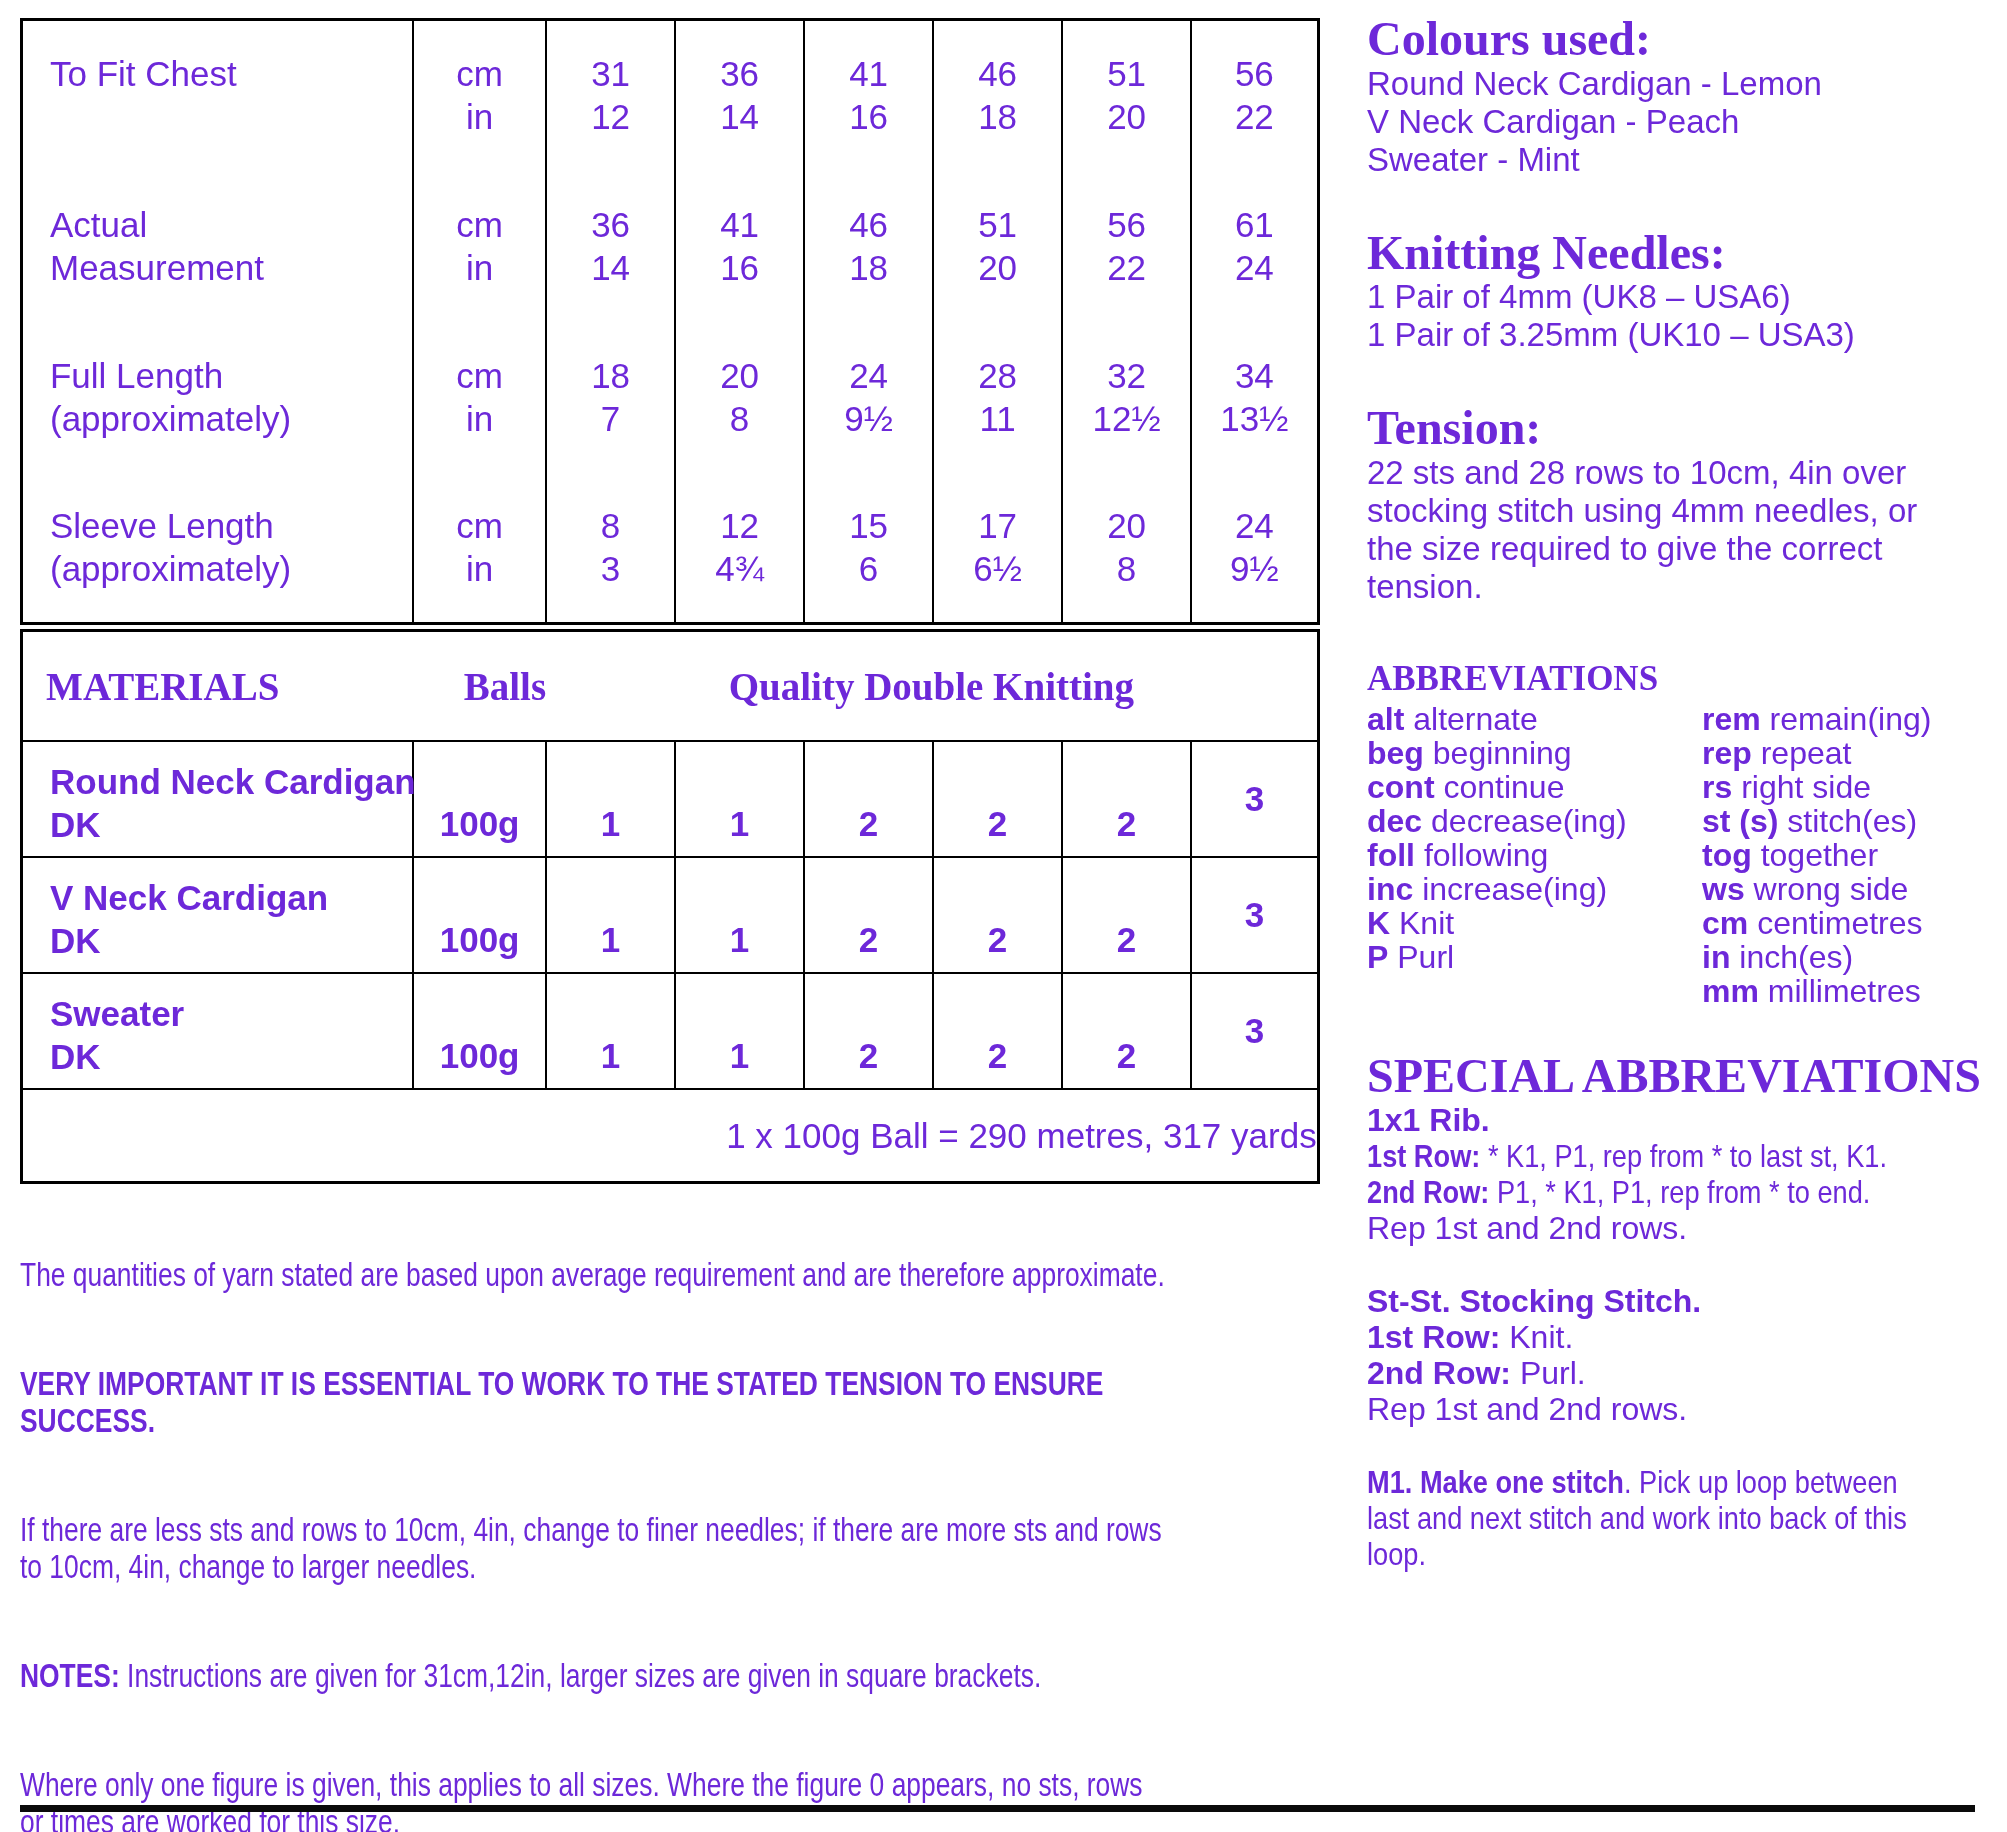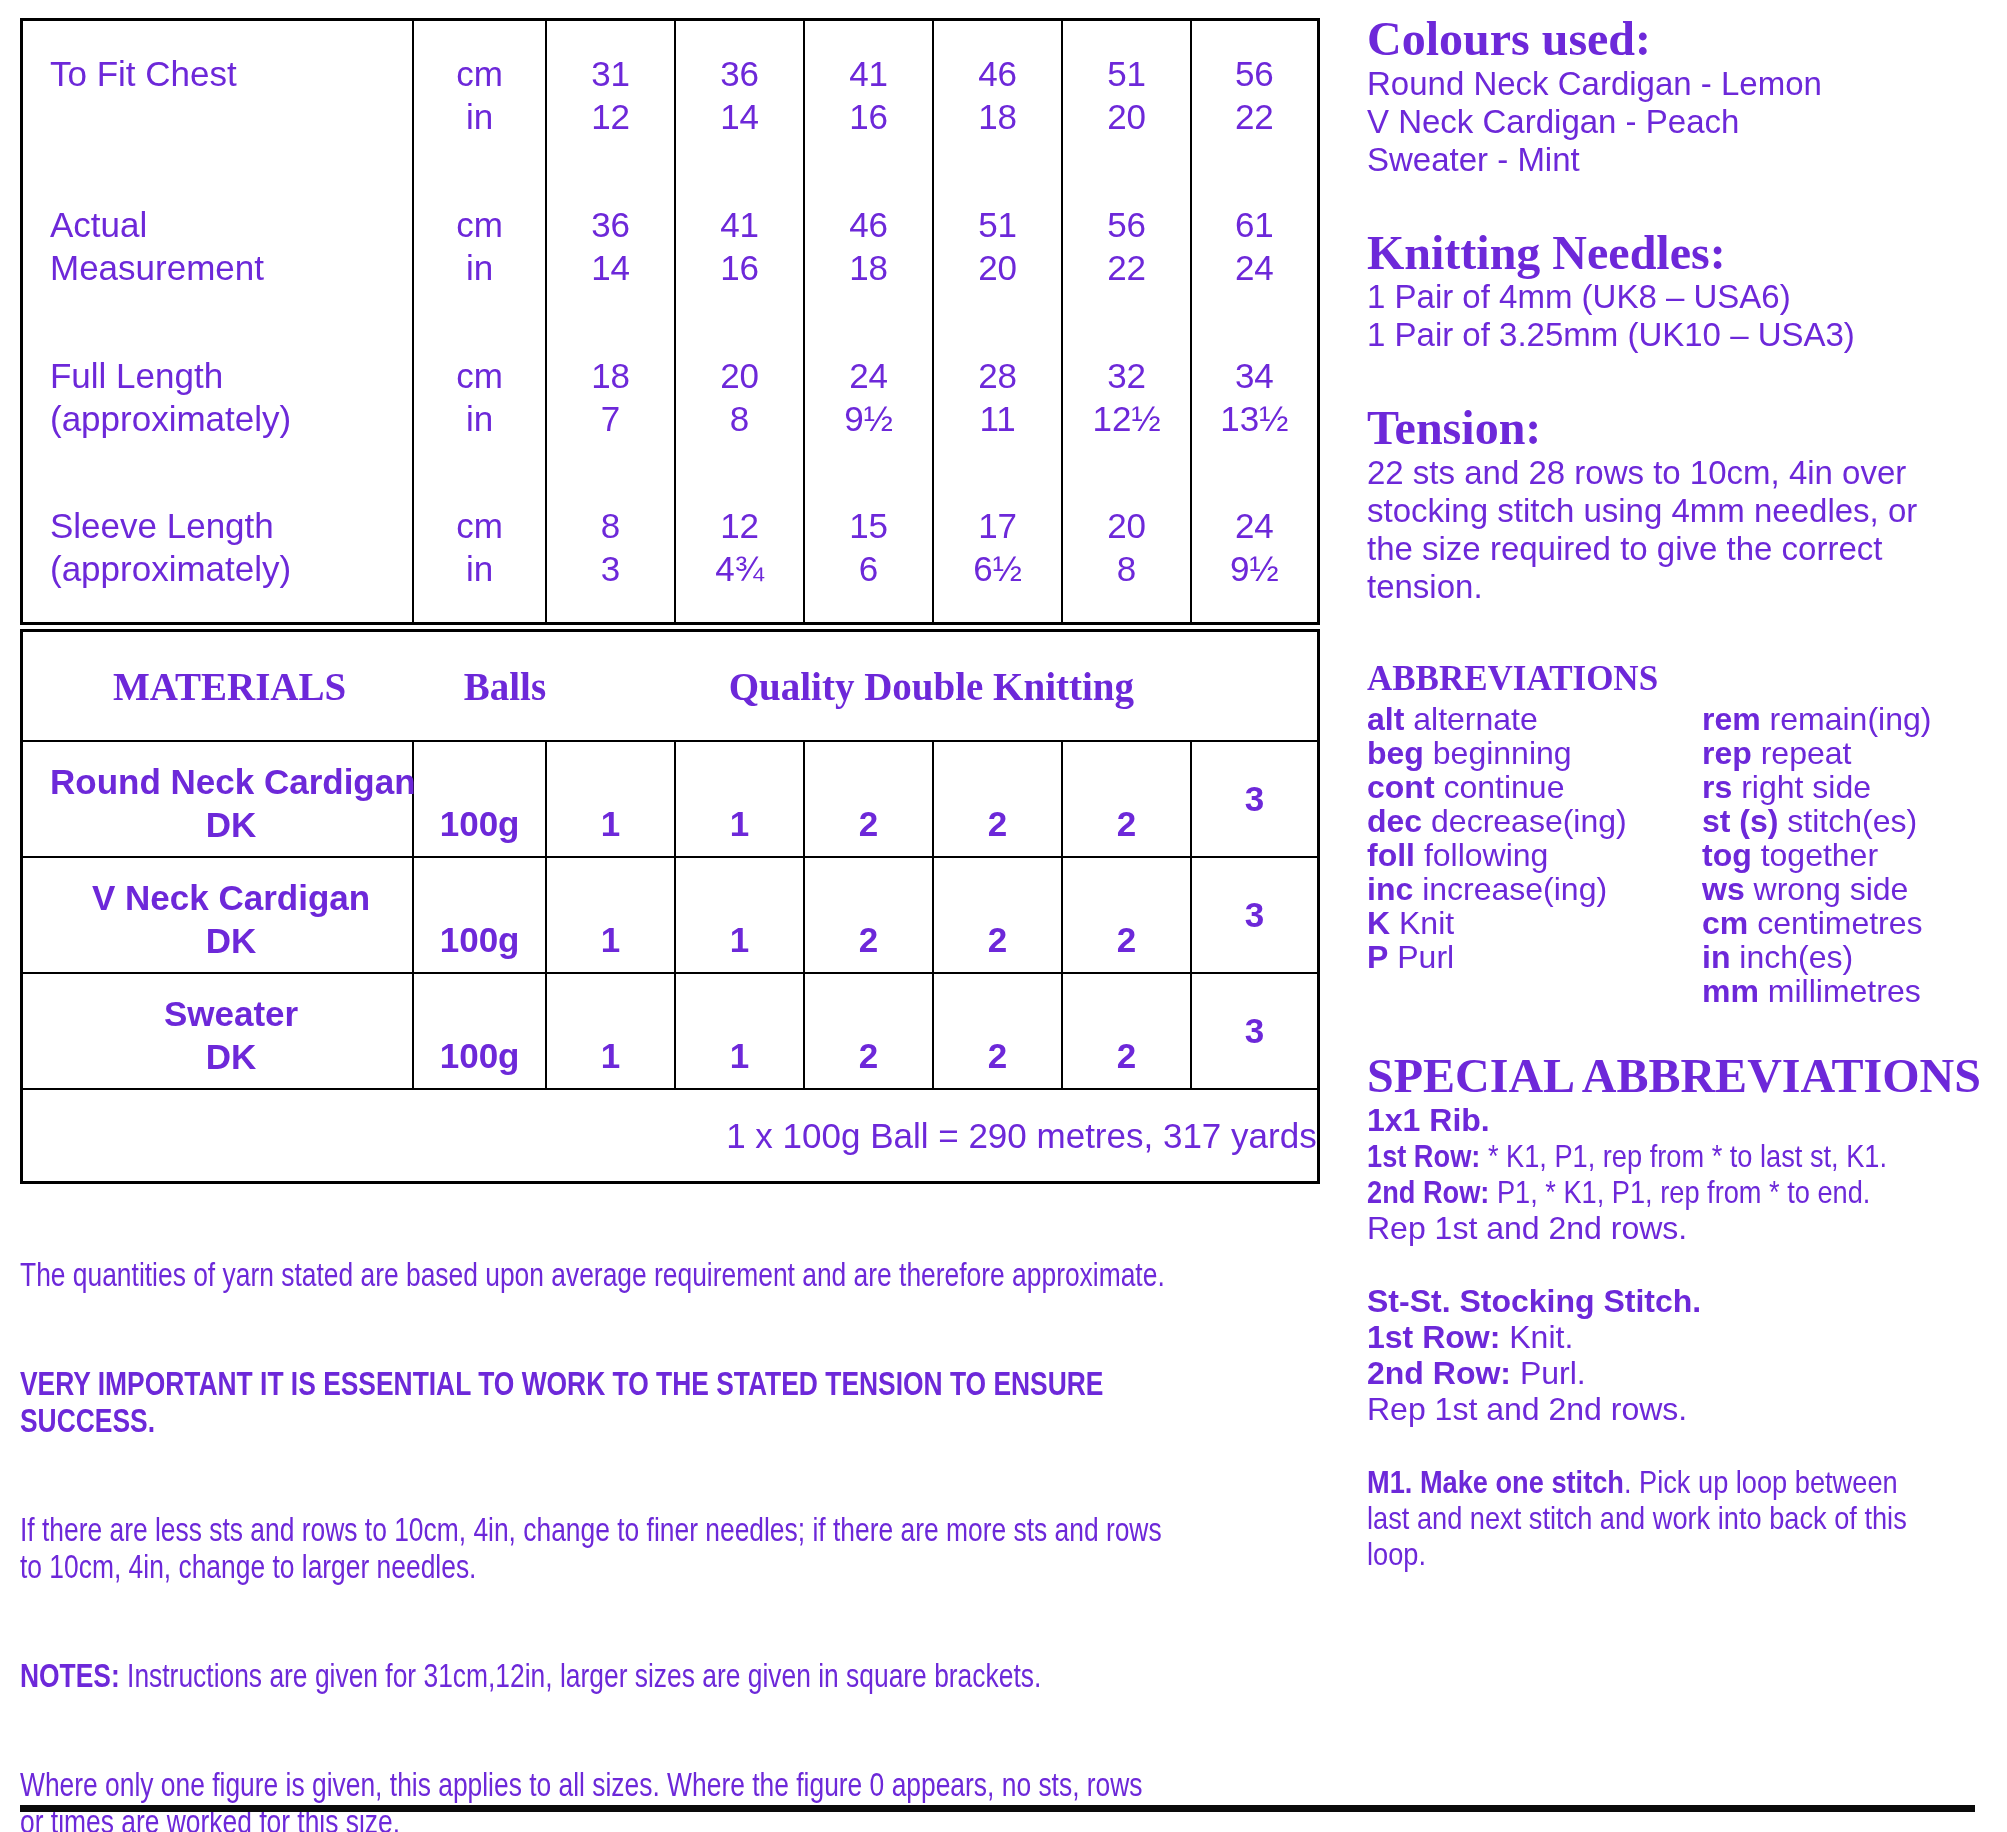--- a/index.html
+++ b/index.html
@@ -21,27 +21,27 @@
   .size-table tr { height:151px; }
   .size-table { font-size:35px; line-height:43px; }
   .size-table .lbl { text-align:left; padding-left:27.4px; }
   .size-table .lbl div { min-height:43px; white-space:nowrap; }
   .size-table .unit, .size-table .val { text-align:center; }
 
   .mat-table { border:3.9px solid #000; margin-top:4.9px; }
   .mat-table td { padding:0; }
   .mat-hdr { height:110px; }
   .mat-hdr td { vertical-align:middle; font-family:"Liberation Serif","DejaVu Serif",serif; font-weight:bold; font-size:39px; }
-  .mat-hdr .mh-label { text-align:center; padding-left:23.5px; }
+  .mat-hdr .mh-label { text-align:left; padding-left:23.5px; }
   .mat-hdr .mh-balls { text-align:right; }
   .mat-hdr .mh-quality { text-align:center; }
   .mat-row { height:116px; font-size:35px; font-weight:bold; }
   .mat-row td { border-left:2.9px solid #000; border-top:2.9px solid #000; vertical-align:bottom; }
   .mat-row td:first-child { border-left:none; }
-  .mat-row .lbl { text-align:center; padding-left:27.4px; padding-bottom:9.8px; line-height:43px; }
+  .mat-row .lbl { text-align:left; padding-left:27.4px; padding-bottom:9.8px; line-height:43px; }
   .mat-row .lbl div { white-space:nowrap; }
   .mat-row .wgt, .mat-row .val { text-align:center; padding-bottom:11.8px; }
   .mat-row .val.lift { padding-bottom:37px; }
   .mat-ftr { height:94px; }
   .mat-ftr td { border-top:2.9px solid #000; text-align:right; vertical-align:middle; font-size:35px; font-weight:normal; }
 
   .notes {
     margin-top:35px; font-size:33px; line-height:37px; width:1627px;
     transform:scaleX(0.80); transform-origin:0 0; white-space:pre-line;
   }

